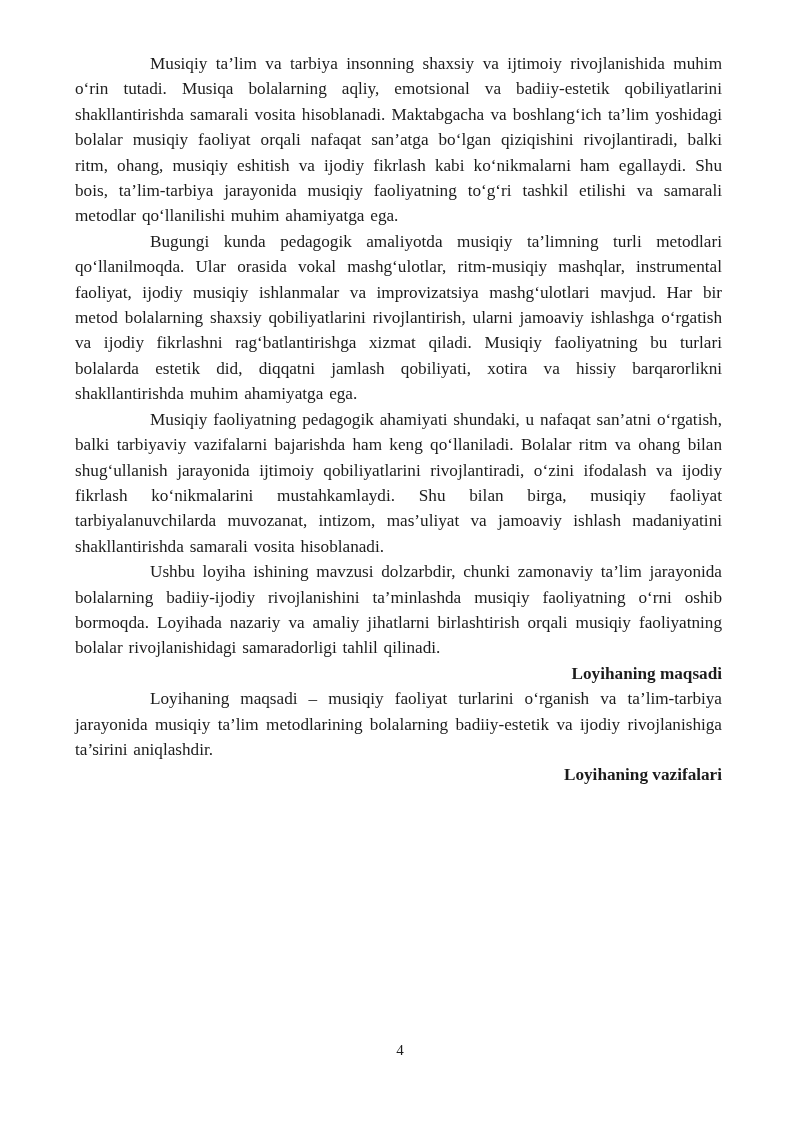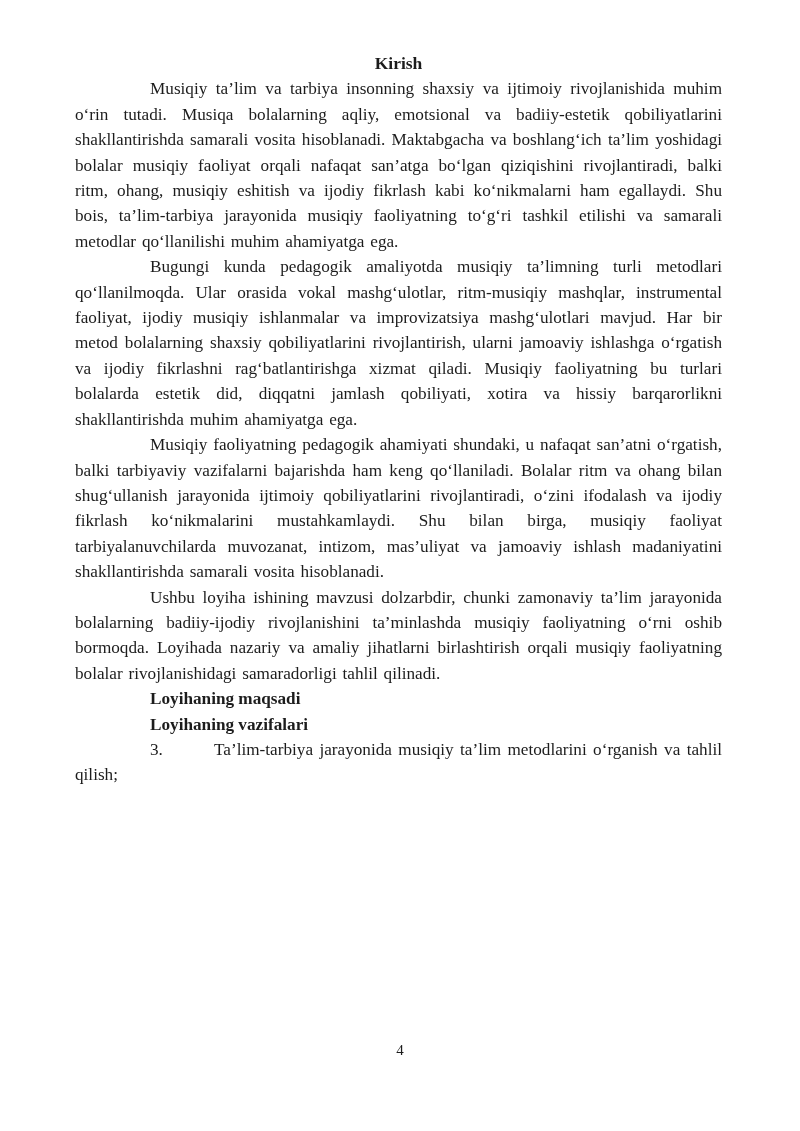--- a/index.html
+++ b/index.html
@@ -28,21 +28,21 @@
   p.para {
     margin: 0;
     font-size: 17.2px;
     line-height: 25.4px;
     text-align: justify;
     text-indent: 75px;
     word-spacing: 1.5px;
   }
   p.para.heading {
     font-weight: bold;
-    text-align: left;
+    text-align: right;
     word-spacing: 0;
   }
   .task-num {
     display: inline-block;
     width: 64px;
     text-indent: 0;
   }
   .page-number {
     position: absolute;
     top: 1040px;
@@ -51,35 +51,34 @@
     font-size: 15px;
     line-height: 20px;
   }
 </style>
 </head>
 <body>
 
 <div class="page">
   <div class="content">
 
-    <h1 class="doc-title">Kirish</h1>
 
     <p class="para">Musiqiy ta’lim va tarbiya insonning shaxsiy va ijtimoiy rivojlanishida muhim o‘rin tutadi. Musiqa bolalarning aqliy, emotsional va badiiy-estetik qobiliyatlarini shakllantirishda samarali vosita hisoblanadi. Maktabgacha va boshlang‘ich ta’lim yoshidagi bolalar musiqiy faoliyat orqali nafaqat san’atga bo‘lgan qiziqishini rivojlantiradi, balki ritm, ohang, musiqiy eshitish va ijodiy fikrlash kabi ko‘nikmalarni ham egallaydi. Shu bois, ta’lim-tarbiya jarayonida musiqiy faoliyatning to‘g‘ri tashkil etilishi va samarali metodlar qo‘llanilishi muhim ahamiyatga ega.</p>
 
     <p class="para">Bugungi kunda pedagogik amaliyotda musiqiy ta’limning turli metodlari qo‘llanilmoqda. Ular orasida vokal mashg‘ulotlar, ritm-musiqiy mashqlar, instrumental faoliyat, ijodiy musiqiy ishlanmalar va improvizatsiya mashg‘ulotlari mavjud. Har bir metod bolalarning shaxsiy qobiliyatlarini rivojlantirish, ularni jamoaviy ishlashga o‘rgatish va ijodiy fikrlashni rag‘batlantirishga xizmat qiladi. Musiqiy faoliyatning bu turlari bolalarda estetik did, diqqatni jamlash qobiliyati, xotira va hissiy barqarorlikni shakllantirishda muhim ahamiyatga ega.</p>
 
     <p class="para">Musiqiy faoliyatning pedagogik ahamiyati shundaki, u nafaqat san’atni o‘rgatish, balki tarbiyaviy vazifalarni bajarishda ham keng qo‘llaniladi. Bolalar ritm va ohang bilan shug‘ullanish jarayonida ijtimoiy qobiliyatlarini rivojlantiradi, o‘zini ifodalash va ijodiy fikrlash ko‘nikmalarini mustahkamlaydi. Shu bilan birga, musiqiy faoliyat tarbiyalanuvchilarda muvozanat, intizom, mas’uliyat va jamoaviy ishlash madaniyatini shakllantirishda samarali vosita hisoblanadi.</p>
 
     <p class="para">Ushbu loyiha ishining mavzusi dolzarbdir, chunki zamonaviy ta’lim jarayonida bolalarning badiiy-ijodiy rivojlanishini ta’minlashda musiqiy faoliyatning o‘rni oshib bormoqda. Loyihada nazariy va amaliy jihatlarni birlashtirish orqali musiqiy faoliyatning bolalar rivojlanishidagi samaradorligi tahlil qilinadi.</p>
 
     <p class="para heading">Loyihaning maqsadi</p>
 
+    <p class="para">Loyihaning maqsadi – musiqiy faoliyat turlarini o‘rganish va ta’lim-tarbiya jarayonida musiqiy ta’lim metodlarining bolalarning badiiy-estetik va ijodiy rivojlanishiga ta’sirini aniqlashdir.</p>
 
     <p class="para heading">Loyihaning vazifalari</p>
 
 
 
-    <p class="para"><span class="task-num">3.</span><span>Ta’lim-tarbiya jarayonida musiqiy ta’lim metodlarini o‘rganish va tahlil qilish;</span></p>
 
   </div>
 
   <div class="page-number">4</div>
 </div>
 
 </body></html>

